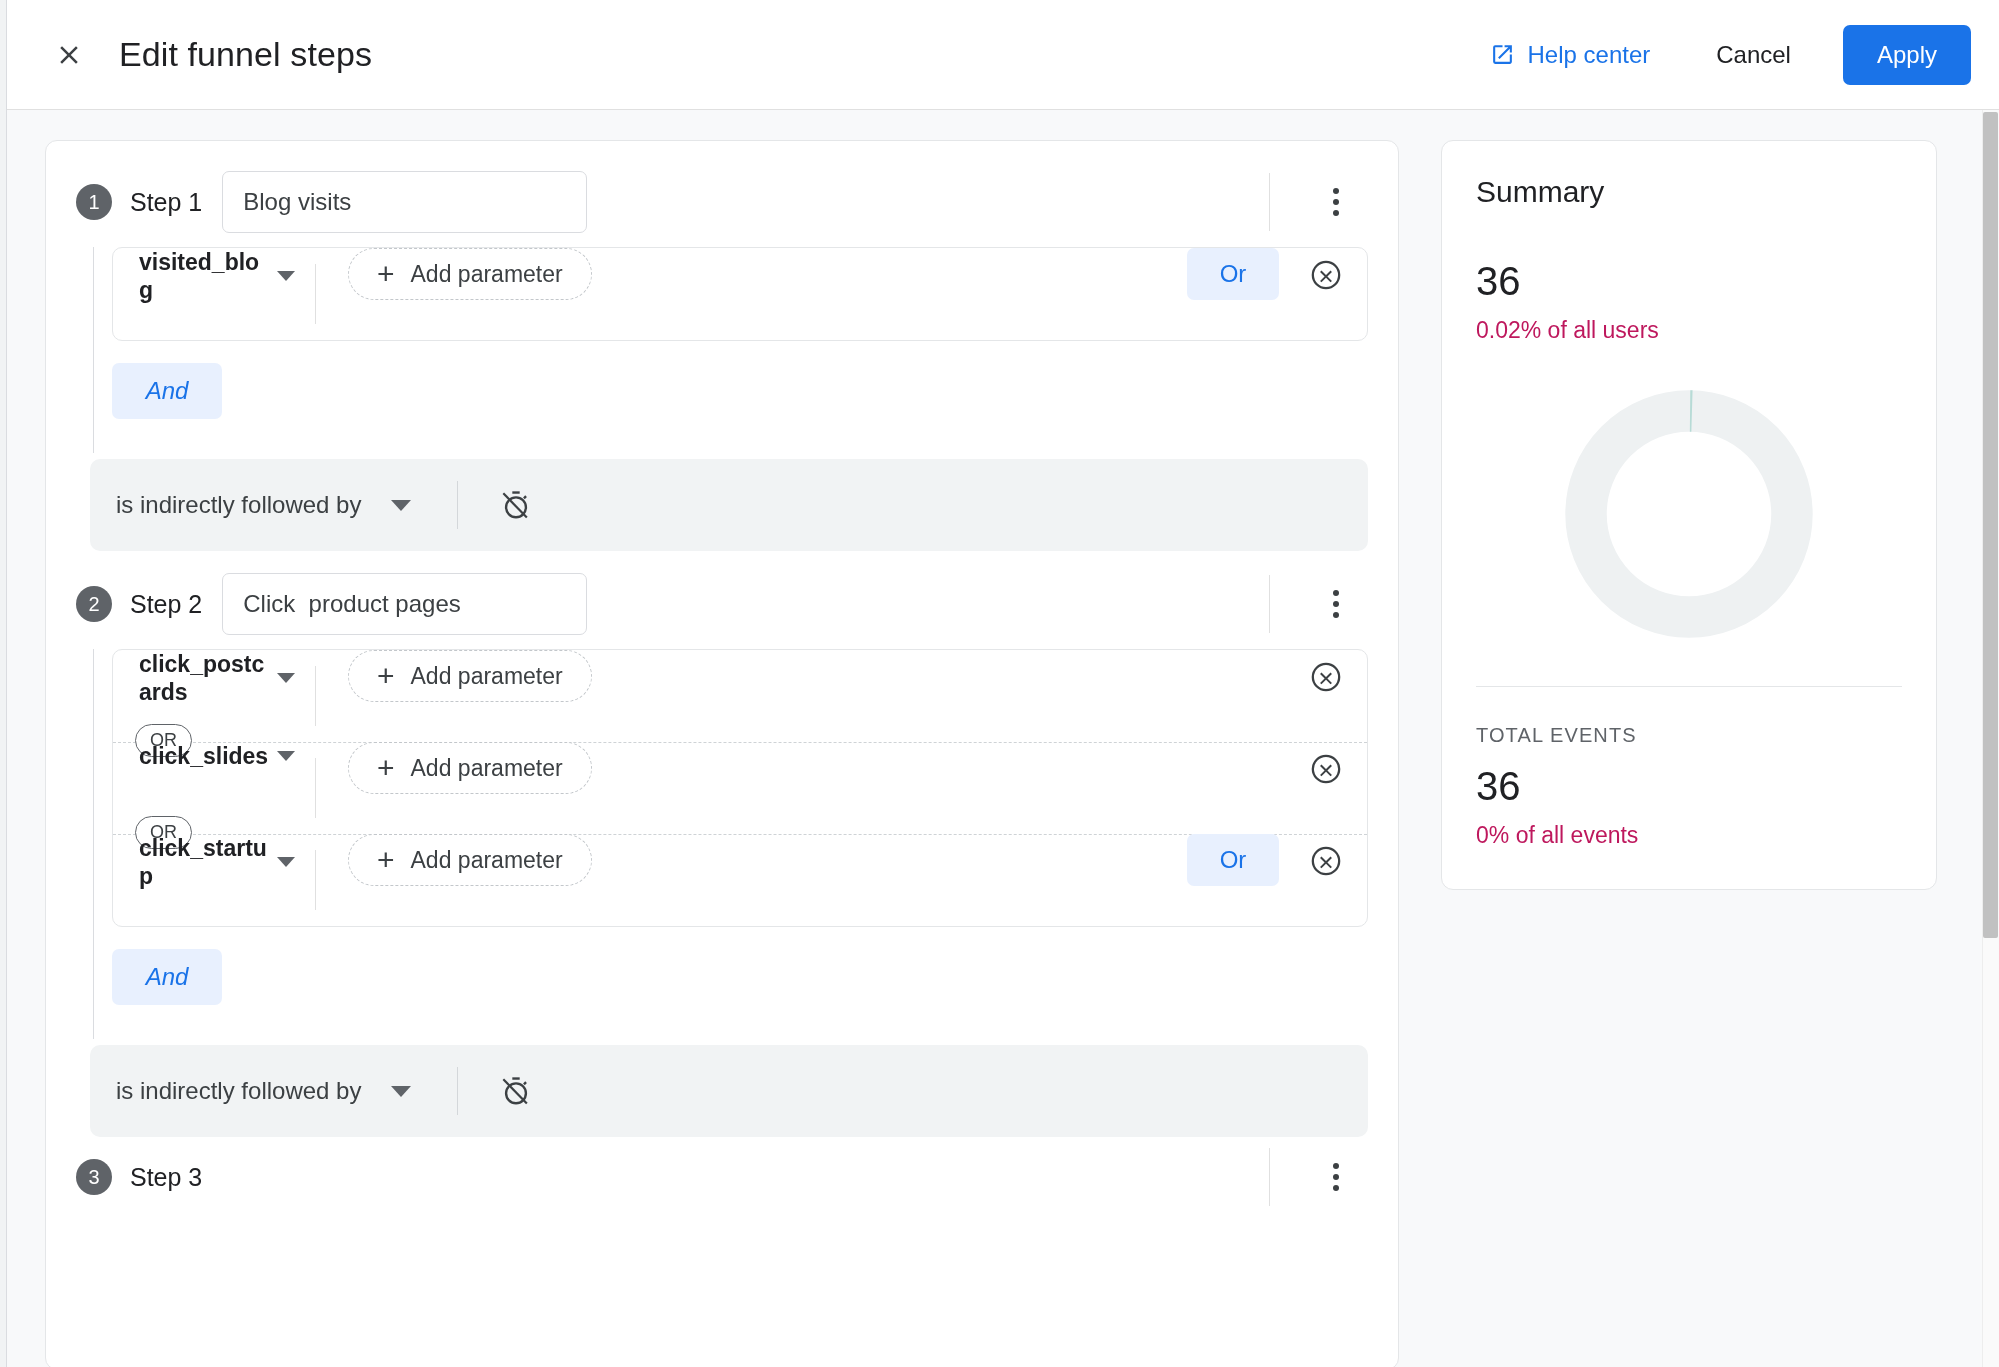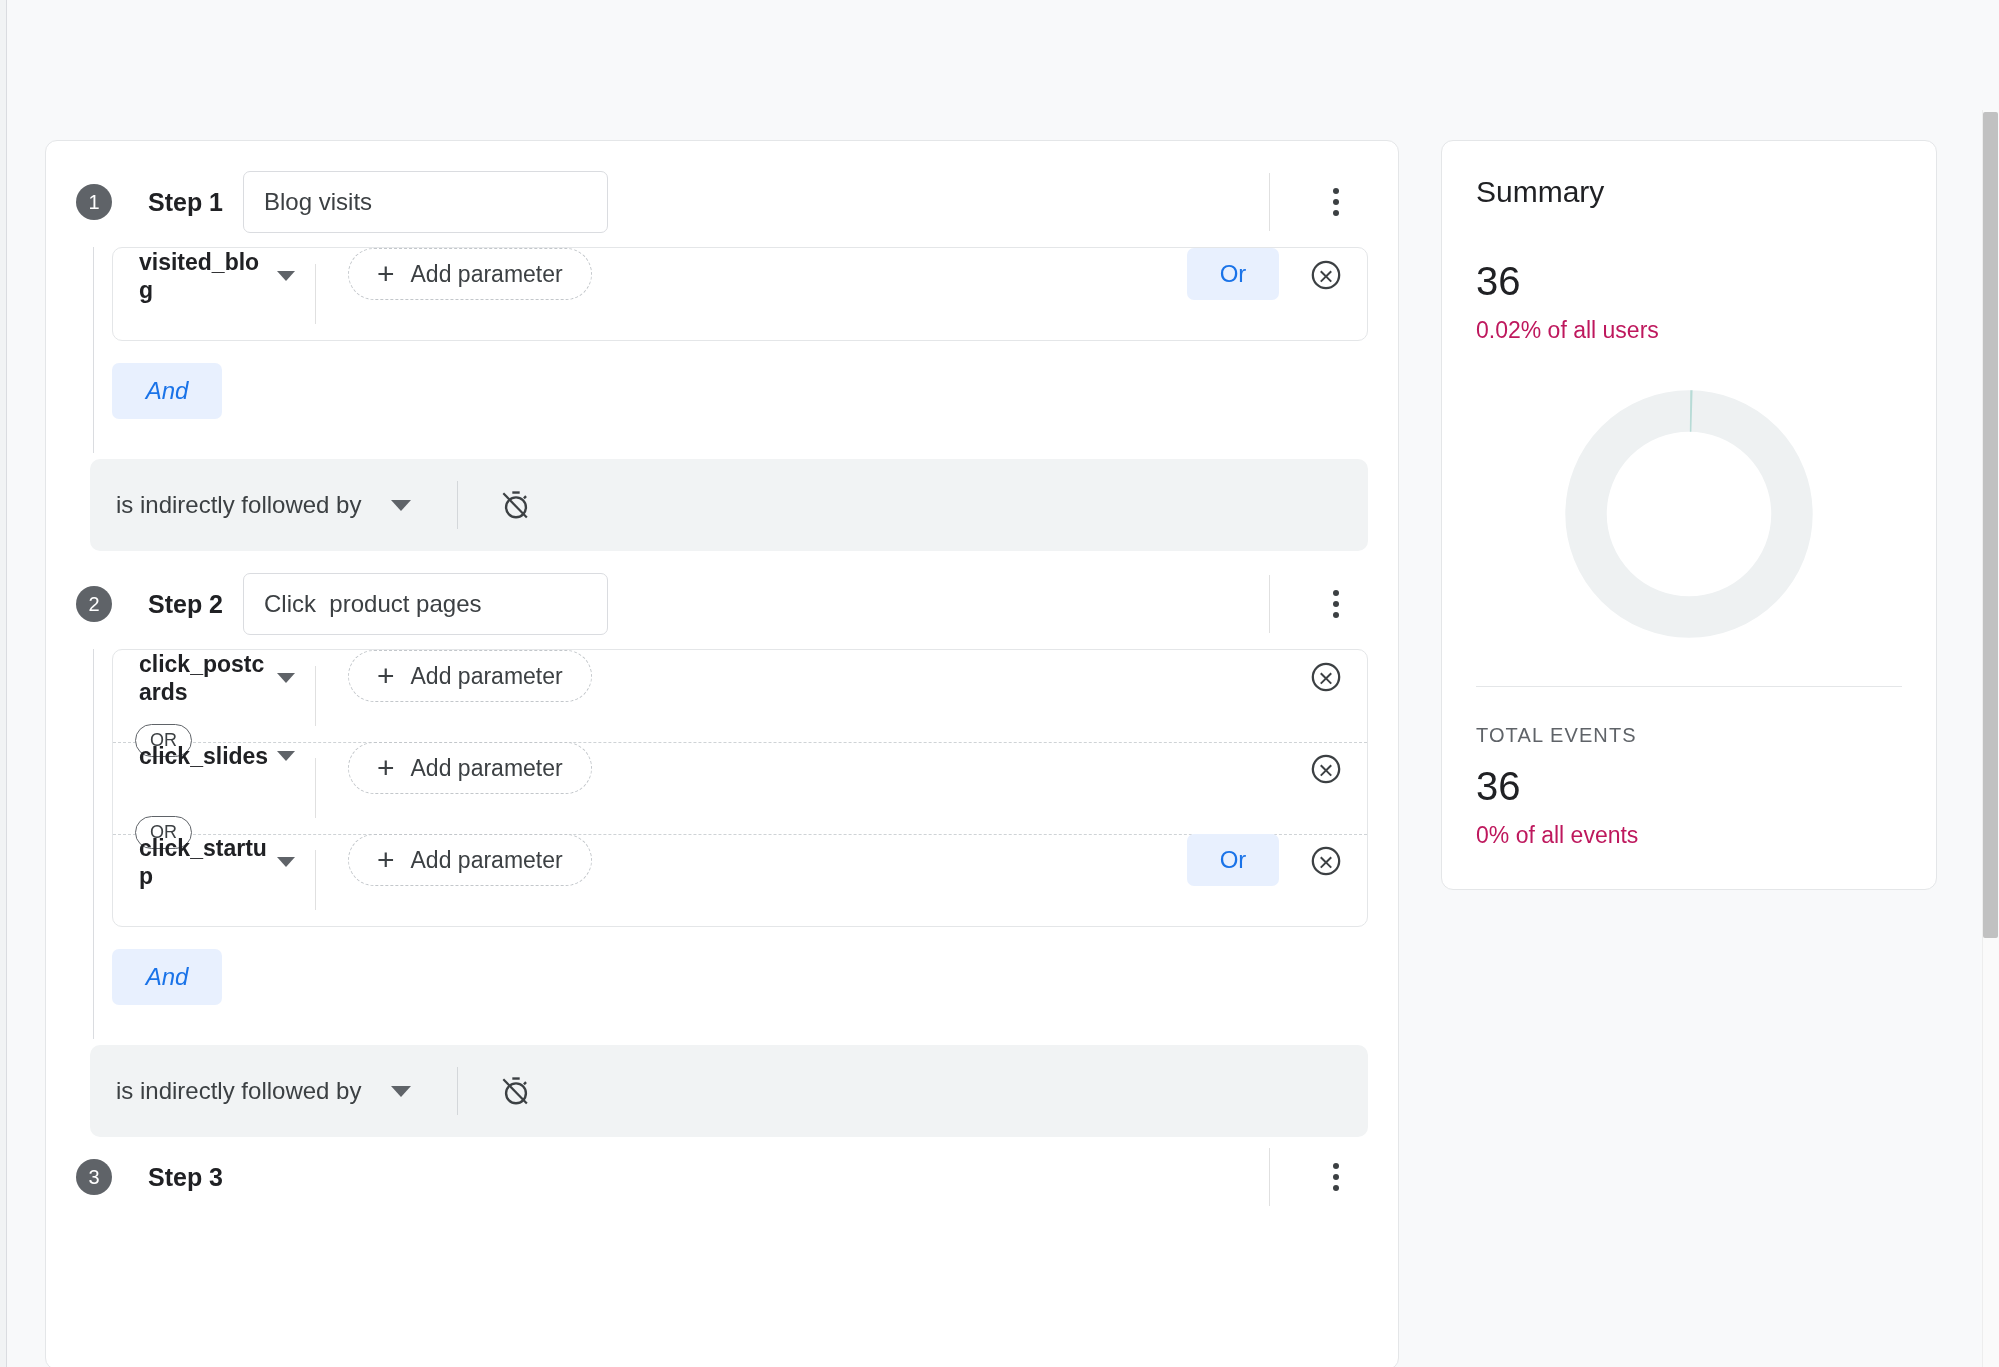--- a/index.html
+++ b/index.html
@@ -117,22 +117,22 @@
     border-radius: 50%;
     background: #5f6368;
     color: #fff;
     font-size: 20px;
     display: flex; align-items: center; justify-content: center;
     flex: none;
   }
   .step-label {
     font-size: 25px;
     color: #202124;
-    font-weight: bold;
-    margin-left: 36px;
+    font-weight: normal;
+    margin-left: 18px;
     white-space: nowrap;
   }
   .step-name-input {
     margin-left: 20px;
     width: 365px;
     height: 62px;
     border: 1px solid #dadce0;
     border-radius: 7px;
     background: #fff;
     font-size: 24px;
@@ -415,20 +415,39 @@
     cursor: pointer;
   }
 </style>
 </head>
 <body>
 
 <div class="app">
 
   <div class="left-sliver"></div>
 
+  <div class="header">
+    <div class="close-btn">
+      <svg width="30" height="30" viewBox="0 0 24 24">
+        <path d="M19 6.41 17.59 5 12 10.59 6.41 5 5 6.41 10.59 12 5 17.59 6.41 19 12 13.41 17.59 19 19 17.59 13.41 12z" fill="#3c4043"></path>
+      </svg>
+    </div>
+    <div class="header-title">Edit funnel steps</div>
+    <div class="header-spacer"></div>
+
+    <div class="help-link">
+      <svg width="25" height="25" viewBox="0 0 24 24">
+        <path d="M19 19H5V5h7V3H5a2 2 0 0 0-2 2v14a2 2 0 0 0 2 2h14c1.1 0 2-.9 2-2v-7h-2v7zM14 3v2h3.59l-9.83 9.83 1.41 1.41L19 6.41V10h2V3h-7z" fill="#1a73e8"></path>
+      </svg>
+      <span>Help center</span>
+    </div>
+
+    <div class="cancel-btn">Cancel</div>
+    <button class="apply-btn">Apply</button>
+  </div>
 
   <div class="body-wrap">
 
     <div class="steps-col">
       <div class="steps-card">
 
         <div>
           <div class="step-head">
             <div class="step-badge">1</div>
             <div class="step-label">Step 1</div>

